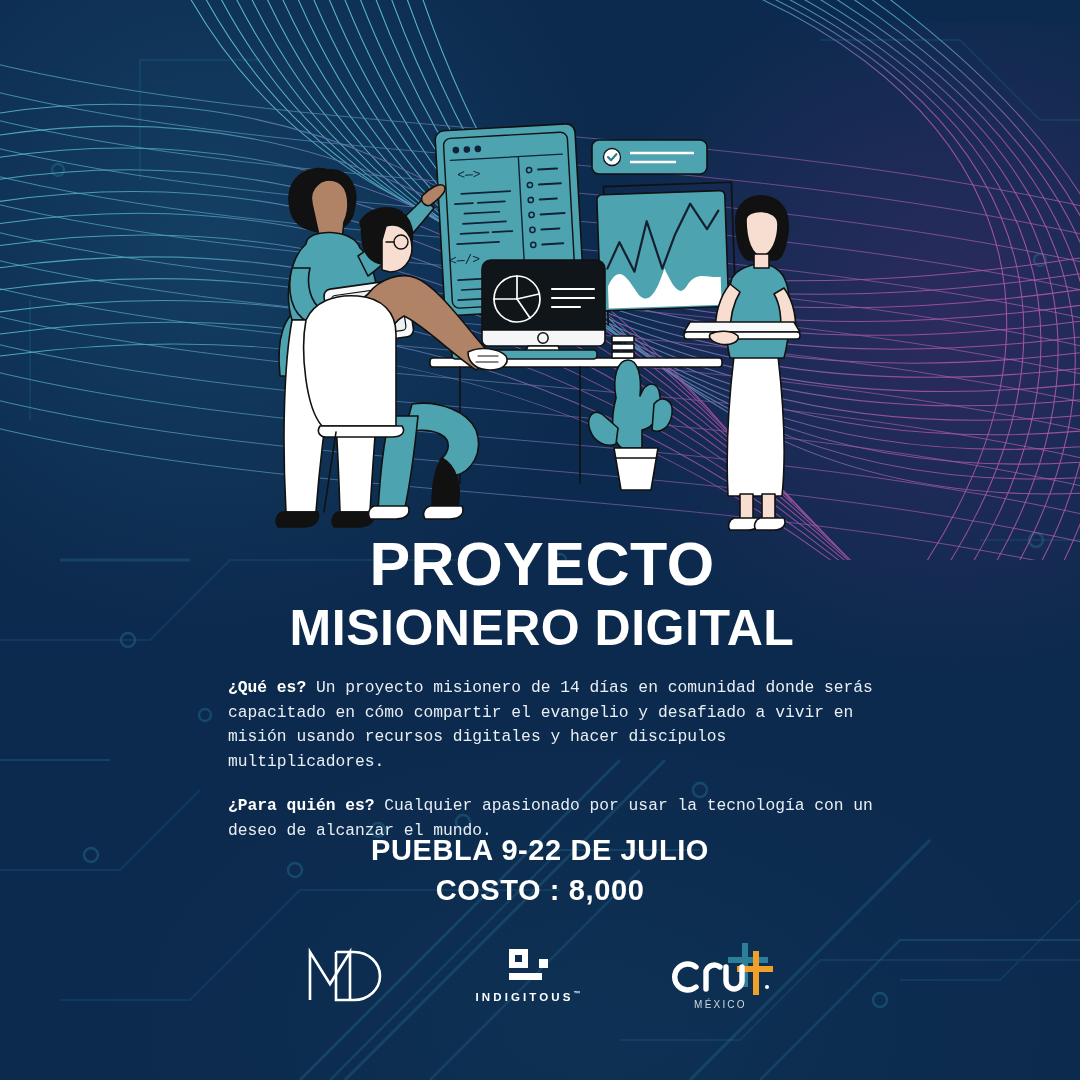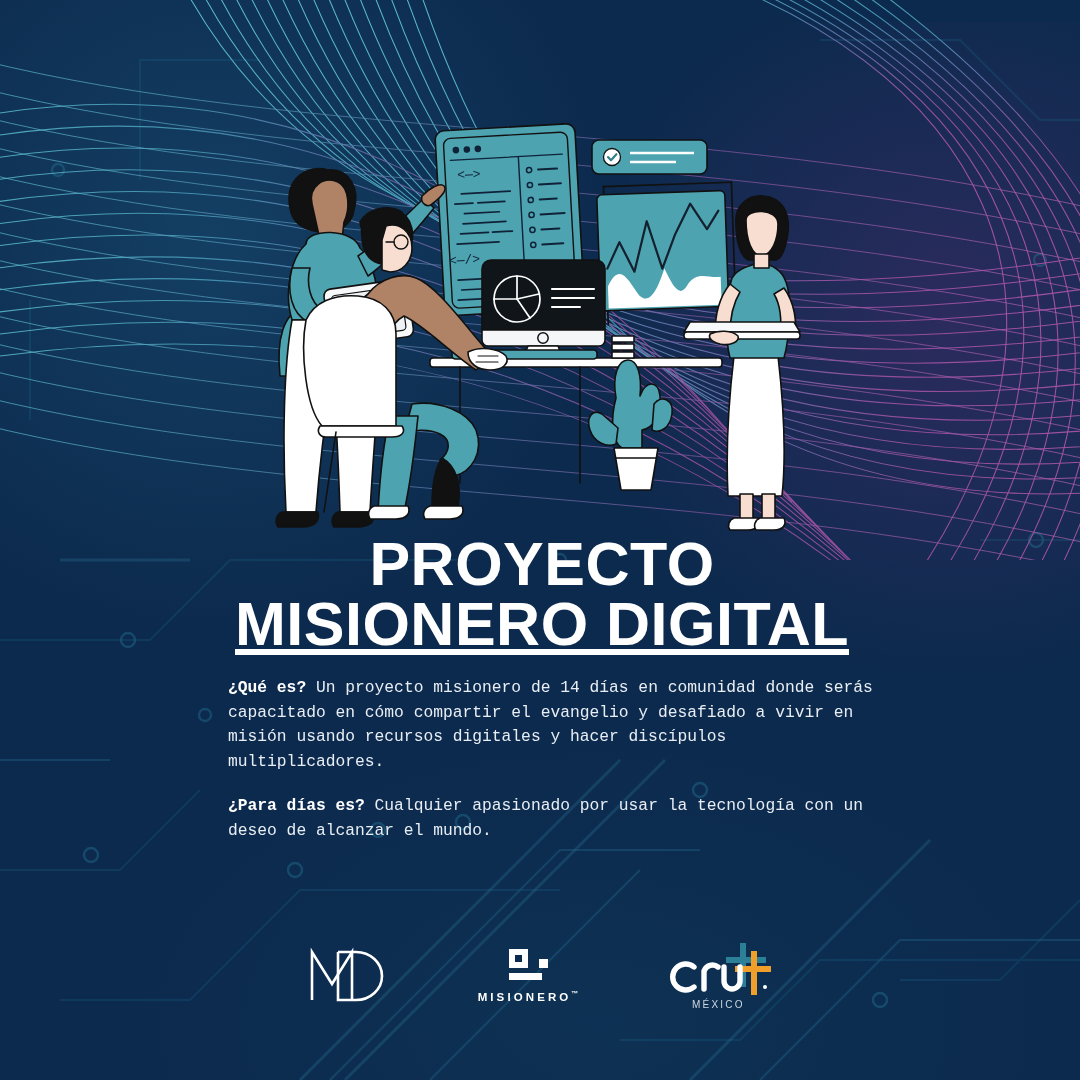--- a/index.html
+++ b/index.html
@@ -26,21 +26,21 @@
   .mesh{position:absolute;inset:0;}
   
   .illus{position:absolute;left:262px;top:108px;width:560px;height:438px;}
   
   .txt{position:absolute;left:4px;right:0;top:534px;text-align:center;}
   .title{
     color:#ffffff;font-weight:bold;letter-spacing:.5px;
     font-size:61px;line-height:60px;margin:0;
     text-transform:uppercase;
   }
-  .title .l2{font-size:61px;text-decoration:underline;}
+  .title .l2{font-size:50px;}
   .body{
     position:absolute;left:228px;top:676px;width:648px;text-align:left;
     color:#e8eef4;font-size:16.3px;line-height:24.5px;font-family:Liberation Mono, monospace;
   }
   .body p{margin:0 0 20px 0;}
   .body b{color:#ffffff;font-weight:bold;}
   .when{
     position:absolute;left:0;right:0;top:832px;text-align:center;color:#ffffff;
     font-weight:bold;letter-spacing:.6px;
   }
@@ -402,24 +402,28 @@
       <span>PROYECTO</span><br>
       <span class="l2">MISIONERO DIGITAL</span>
     </h1>
   </div>
 
   <div class="body">
     <p>
       <b>¿Qué es?</b><span> Un proyecto misionero de 14 días en comunidad donde serás capacitado en cómo compartir el evangelio y desafiado a vivir en misión usando recursos digitales y hacer discípulos multiplicadores.</span>
     </p>
     <p>
-      <b>¿Para días es?</b><span> Cualquier apasionado por usar la tecnología con un deseo de alcanzar el mundo.</span>
+      <b>¿Para quién es?</b><span> Cualquier apasionado por usar la tecnología con un deseo de alcanzar el mundo.</span>
     </p>
   </div>
 
+  <div class="when">
+    <span class="ln1">PUEBLA 9-22 DE JULIO</span>
+    <span class="ln2">COSTO : 8,000</span>
+  </div>
 
   <div class="logos">
 
     <div class="logo">
       <svg width="84" height="58" viewBox="0 0 84 58">
         <g fill="none" stroke="#ffffff" stroke-width="2.6">
           <path d="M4 54 V6 L24 38 L44 6 V54"></path>
           <path d="M30 6 H48 A26 24 0 0 1 48 54 H30 V6"></path>
         </g>
       </svg>
@@ -427,21 +431,21 @@
 
     <div class="logo">
       <svg width="44" height="36" viewBox="0 0 44 36">
         <g fill="#ffffff">
           <rect x="3" y="2" width="19" height="19"></rect>
           <rect x="33" y="12" width="9" height="9"></rect>
           <rect x="3" y="26" width="33" height="7"></rect>
         </g>
         <rect x="9" y="8" width="7" height="7" fill="#0c2a4d"></rect>
       </svg>
-      <div class="wordmark"><span>MISIONERO</span><sup>™</sup></div>
+      <div class="wordmark"><span>INDIGITOUS</span><sup>™</sup></div>
     </div>
 
     <div class="logo">
       <svg width="108" height="62" viewBox="0 0 108 62">
 
         <g stroke="#2b7f96" stroke-width="6" fill="none">
           <path d="M79 2 V46"></path>
             <path d="M62 19 H102"></path>
         </g>
 

